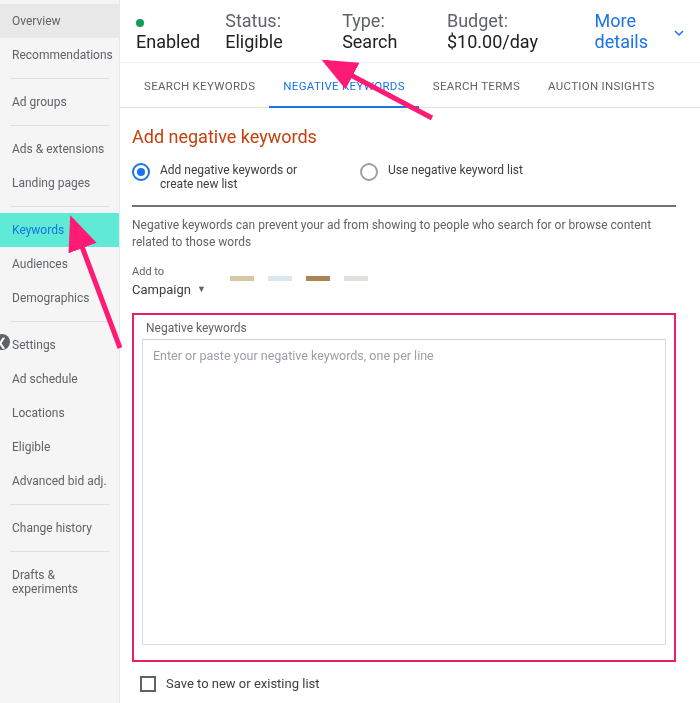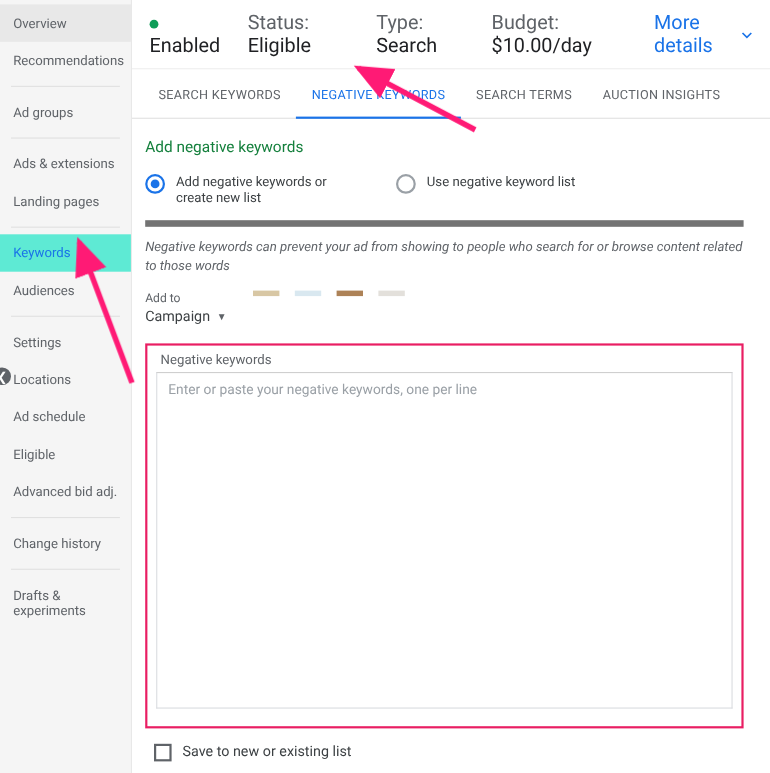--- a/index.html
+++ b/index.html
@@ -77,37 +77,37 @@
   }
   .tab.active { color: #1a73e8; }
   .tab.active::after {
     content: "";
     position: absolute;
     left: 0; right: 0; bottom: -1px;
     height: 2px;
     background: #1a73e8;
   }
   .content { padding: 18px 24px 12px 12px; flex: 1; overflow: auto; }
-  h2.page-title { font-size: 14px; font-weight: 400; color: #15803d; margin-bottom: 16px; }
-  .radios { display: flex; gap: 28px; align-items: flex-start; padding-bottom: 14px; border-bottom: 6px solid #737373; margin-bottom: 10px; }
+  h2.page-title { font-size: 18px; font-weight: 400; color: #c2410c; margin-bottom: 16px; }
+  .radios { display: flex; gap: 28px; align-items: flex-start; padding-bottom: 14px; border-bottom: 2px solid #737373; margin-bottom: 10px; }
   .radio-opt { display: flex; align-items: flex-start; gap: 10px; font-size: 12px; color: #3c4043; max-width: 200px; }
   .radio {
     width: 18px; height: 18px; border-radius: 50%;
     border: 2px solid #9aa0a6; flex-shrink: 0;
     position: relative;
   }
   .radio.selected { border-color: #1a73e8; }
   .radio.selected::after {
     content: "";
     position: absolute;
     left: 3px; top: 3px; width: 8px; height: 8px;
     border-radius: 50%; background: #1a73e8;
   }
-  .helper { font-size: 12px; color: #5f6368; margin-bottom: 14px; line-height: 1.4; font-style: italic; }
-  .addto-row { display: flex; align-items: flex-start; gap: 24px; margin-bottom: 16px; }
+  .helper { font-size: 12px; color: #5f6368; margin-bottom: 14px; line-height: 1.4; }
+  .addto-row { display: flex; align-items: center; gap: 24px; margin-bottom: 16px; }
   .addto { display: flex; flex-direction: column; gap: 4px; }
   .addto-label { font-size: 11px; color: #5f6368; }
   .dropdown { display: flex; align-items: center; gap: 6px; font-size: 13px; color: #3c4043; cursor: pointer; }
   .tri { font-size: 9px; color: #5f6368; }
   .color-strip { display: flex; align-items: center; gap: 14px; margin-bottom: 4px; }
   .cswatch { width: 24px; height: 5px; }
   .card-outline {
     border: 2px solid #e91e63;
     padding: 4px 8px 12px;
     margin-bottom: 14px;
@@ -150,24 +150,25 @@
     <div class="side-item active">Overview</div>
     <div class="side-item">Recommendations</div>
     <div class="side-divider"></div>
     <div class="side-item">Ad groups</div>
     <div class="side-divider"></div>
     <div class="side-item">Ads &amp; extensions</div>
     <div class="side-item">Landing pages</div>
     <div class="side-divider"></div>
     <div class="side-item keywords">Keywords</div>
     <div class="side-item">Audiences</div>
+    <div class="side-item">Demographics</div>
     <div class="side-divider"></div>
     <div class="side-item">Settings</div>
+    <div class="side-item">Ad schedule</div>
     <div class="side-item">Locations</div>
-    <div class="side-item">Ad schedule</div>
     <div class="side-item">Eligible</div>
     <div class="side-item">Advanced bid adj.</div>
     <div class="side-divider"></div>
     <div class="side-item">Change history</div>
     <div class="side-divider"></div>
     <div class="side-item">Drafts &amp; experiments</div>
     <div class="chevron-badge">❮</div>
   </div>
 
   <div class="main">

